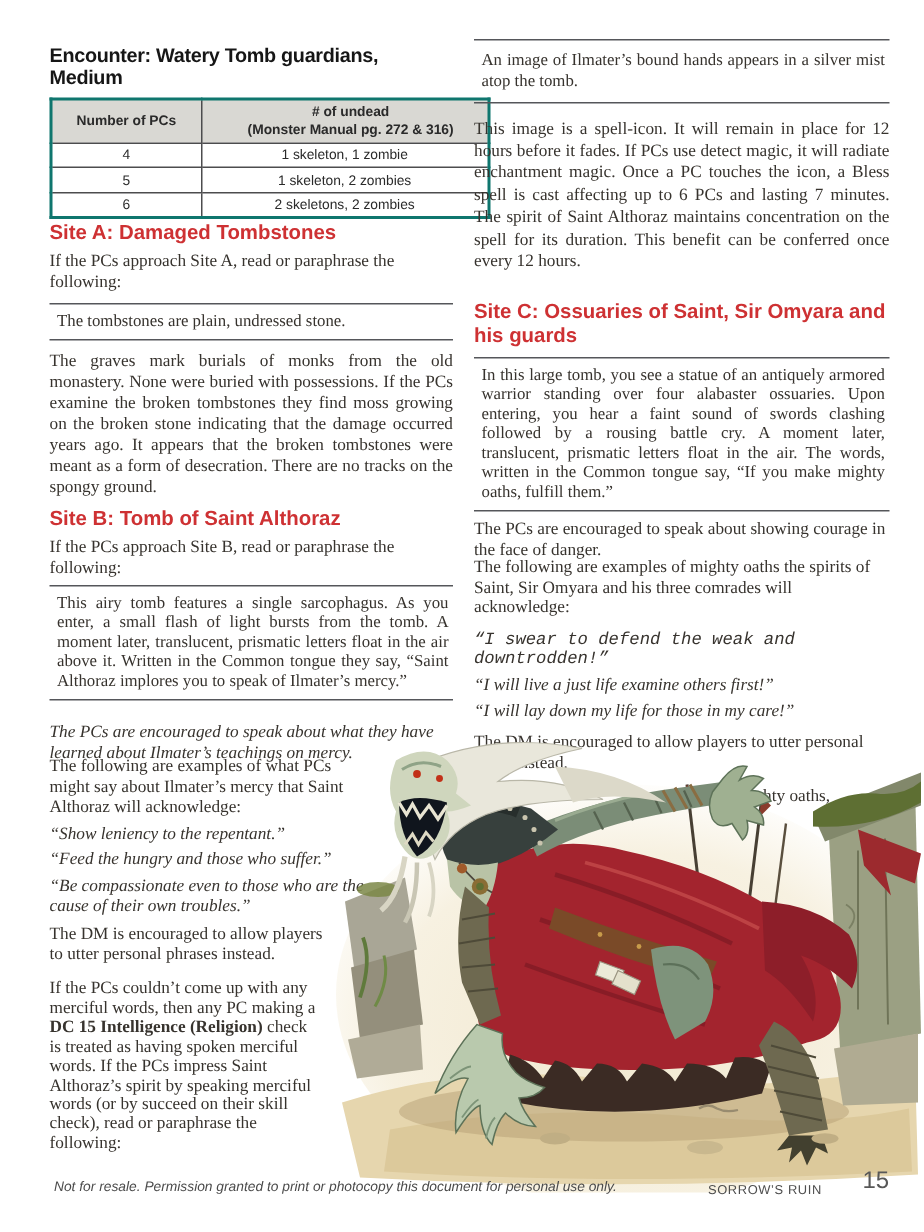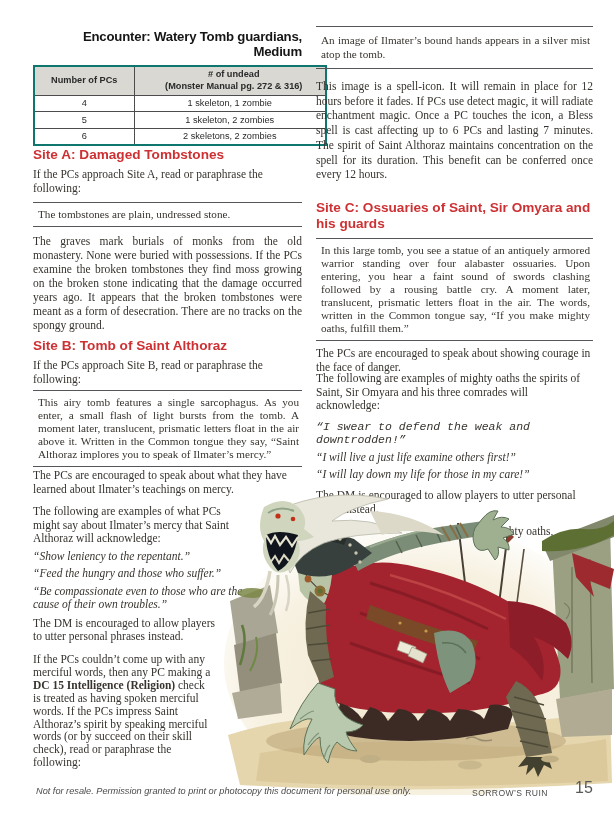--- a/index.html
+++ b/index.html
@@ -5,21 +5,21 @@
   html,body { margin:0; padding:0; background:#ffffff; }
   .page {
     position:relative; width:616px; height:821px; background:#ffffff;
     font-family:"Liberation Serif", serif; color:#37332e; overflow:hidden;
   }
   .blk { position:absolute; }
 
   
   .enc-title {
     font-family:"Liberation Sans", sans-serif; font-weight:bold;
-    font-size:13.2px; color:#161616; letter-spacing:-0.2px; margin:0 0 6px 0;text-align:right;
+    font-size:13.2px; color:#161616; letter-spacing:-0.2px; margin:0 0 6px 0;
   }
   .h-red {
     font-family:"Liberation Sans", sans-serif; font-weight:bold;
     font-size:13.6px; line-height:16px; color:#ce3133; margin:0 0 4px 0;
   }
 
   
   table.enc { border-collapse:collapse; width:294px;
     font-family:"Liberation Sans", sans-serif; color:#2a2a2a;
     border:2px solid #0f766e; }
@@ -30,21 +30,21 @@
   table.enc th.undead { white-space:pre-line;padding-left:12px; }
   table.enc td {
     font-size:9.2px; border:1px solid #4c4c4e; text-align:center;
     padding:1.5px 4px; line-height:1.35;
   }
   table.enc col.c1 { width:100px; }
 
   
   p.para { font-size:11.5px; line-height:14px; margin:0; }
   p.j { text-align:justify; }
-  p.mt { margin-top:1px; }
+  p.mt { margin-top:14px;font-style:italic; }
   .narrow205 { width:207px; }
   .narrow190 { width:193px; }
   .narrow180 { width:182px; }
   p.quote { font-style:italic; font-size:11.5px; line-height:13.5px; margin:4px 0 0 0; }
   b.inl { font-weight:bold; }
 
   
   .readaloud {
     border-top:1.5px solid #55565a; border-bottom:1.5px solid #55565a;
     padding:5px 3px 5px 5px; margin:4px 0 0 0;

